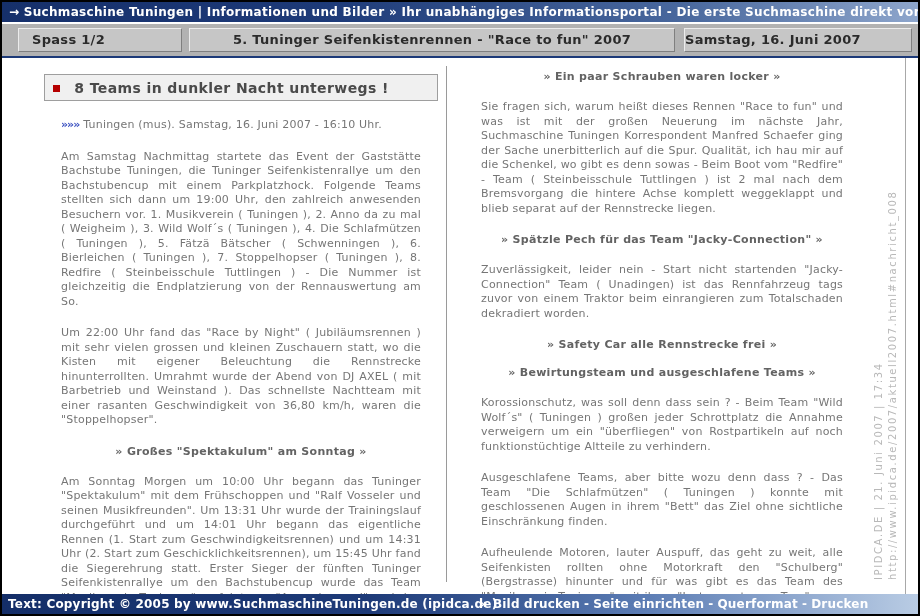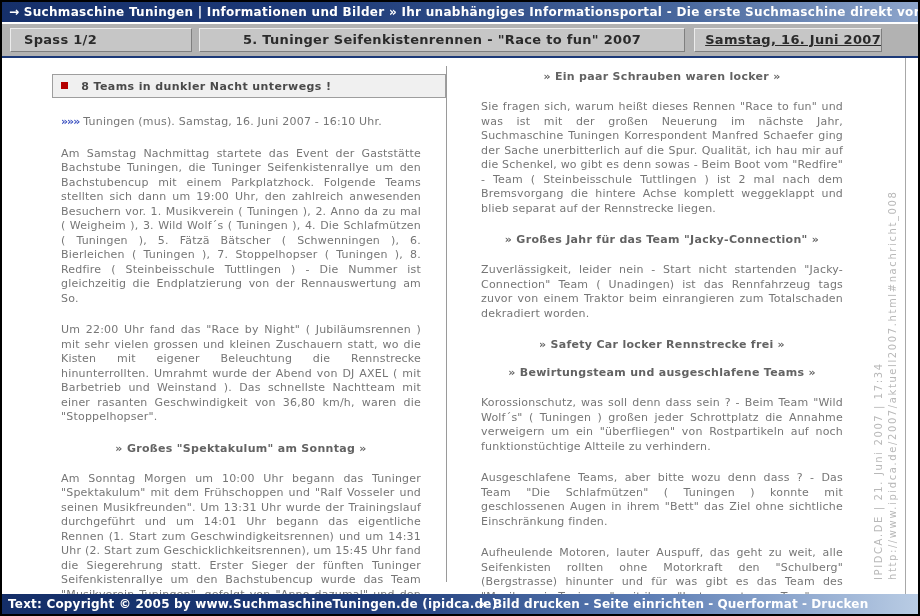--- a/index.html
+++ b/index.html
@@ -20,34 +20,34 @@
     height:32px;background:#b2b2b2;border-bottom:2px solid #1d3a78;
     display:flex;align-items:center;
   }
   .hbox{
     height:24px;line-height:22px;box-sizing:border-box;background:#c6c6c6;
     border-top:1px solid #ececec;border-left:1px solid #ececec;
     border-bottom:1px solid #7f7f7f;border-right:1px solid #7f7f7f;
     font-size:13px;font-weight:bold;color:#2b2b2b;letter-spacing:0.3px;
     white-space:nowrap;overflow:hidden;
   }
-  .hbox-category{margin-left:8px;width:182px;padding-left:13px;text-align:left;}
+  .hbox-category{margin-left:16px;width:164px;padding-left:13px;text-align:left;}
   .hbox-title{margin-left:7px;width:486px;text-align:center;}
-  .hbox-date{margin-left:9px;width:188px;text-align:right;text-decoration:underline;}
+  .hbox-date{margin-left:9px;width:228px;text-align:left;}
   
   .content{position:relative;height:536px;background:#fff;}
   .col{position:absolute;top:0;}
   .col-left{left:42px;width:394px;padding-top:16px;}
   .col-right{left:462px;width:396px;padding-top:12px;}
   .divider-mid{position:absolute;left:444px;top:8px;bottom:12px;width:1px;background:#9a9a9a;}
   .divider-right{position:absolute;left:903px;top:0;bottom:0;width:1px;background:#a8a8a8;}
   .headline-box{
     box-sizing:border-box;width:100%;background:#f0f0f0;border:1px solid #9e9e9e;
-    padding:5px 8px 4px 8px;font-size:11px;font-weight:bold;color:#4a4a4a;
-    letter-spacing:0.4px;margin-bottom:14px;margin-left:8px;
+    padding:5px 8px 4px 8px;font-size:14px;font-weight:bold;color:#4a4a4a;
+    letter-spacing:0.4px;margin-bottom:14px;
   }
   .bullet{display:inline-block;width:7px;height:7px;background:#b50000;margin-right:9px;vertical-align:1px;}
   .body-p{
     margin:17px;font-size:11px;line-height:14.5px;color:#767676;
     text-align:justify;letter-spacing:0.2px;
   }
   .arrows{color:#3a50c0;font-weight:bold;letter-spacing:-1px;margin-right:4px;}
   .sec-head{
     margin:15px 0 3px 0;font-size:11px;font-weight:bold;color:#636363;
     letter-spacing:0.3px;text-align:center;
@@ -113,24 +113,24 @@
       <h3 class="sec-head">» Großes "Spektakulum" am Sonntag »</h3>
       <p class="body-p">Am Sonntag Morgen um 10:00 Uhr begann das Tuninger "Spektakulum" mit dem Frühschoppen und "Ralf Vosseler und seinen Musikfreunden". Um 13:31 Uhr wurde der Trainingslauf durchgeführt und um 14:01 Uhr begann das eigentliche Rennen (1. Start zum Geschwindigkeitsrennen) und um 14:31 Uhr (2. Start zum Geschicklichkeitsrennen), um 15:45 Uhr fand die Siegerehrung statt. Erster Sieger der fünften Tuninger Seifenkistenrallye um den Bachstubencup wurde das Team "Musikverein Tuningen", gefolgt von "Anno dazumal" und den "Wild Wolf's". für Stimmung am Sonntag, sorgte zusätzlich die Guggenmusik Fetzä Bätscher aus VS-Schwenningen. Das üppige Angebot an Speisen &amp; Getränken wurde am Sonntag durch selbstgemachte Frikadellen mit Spätzle und Soße bestens abgerundet. Neben einem großen Weizenstand, Wein und Kuchenangebot verköstigte das freundlich lächelnde Bewirtungsteam die Gäste mit Cevapcici, Pommes, Bratwurst, Crepes und und und ...</p>
     </div>
 
     <div class="divider-mid"></div>
 
     <div class="col col-right">
       <h3 class="sec-head">» Ein paar Schrauben waren locker »</h3>
       <p class="body-p">Sie fragen sich, warum heißt dieses Rennen "Race to fun" und was ist mit der großen Neuerung im nächste Jahr, Suchmaschine Tuningen Korrespondent Manfred Schaefer ging der Sache unerbitterlich auf die Spur. Qualität, ich hau mir auf die Schenkel, wo gibt es denn sowas - Beim Boot vom "Redfire" - Team ( Steinbeisschule Tuttlingen ) ist 2 mal nach dem Bremsvorgang die hintere Achse komplett weggeklappt und blieb separat auf der Rennstrecke liegen.</p>
 
-      <h3 class="sec-head">» Großes Jahr für das Team "Jacky-Connection" »</h3>
+      <h3 class="sec-head">» Spätzle Pech für das Team "Jacky-Connection" »</h3>
       <p class="body-p">Zuverlässigkeit, leider nein - Start nicht startenden "Jacky-Connection" Team ( Unadingen) ist das Rennfahrzeug tags zuvor von einem Traktor beim einrangieren zum Totalschaden dekradiert worden.</p>
 
-      <h3 class="sec-head">» Safety Car locker Rennstrecke frei »</h3>
+      <h3 class="sec-head">» Safety Car alle Rennstrecke frei »</h3>
 
       <h3 class="sec-head">» Bewirtungsteam und ausgeschlafene Teams »</h3>
       <p class="body-p">Korossionschutz, was soll denn dass sein ? - Beim Team "Wild Wolf´s" ( Tuningen ) großen jeder Schrottplatz die Annahme verweigern um ein "überfliegen" von Rostpartikeln auf noch funktionstüchtige Altteile zu verhindern.</p>
       <p class="body-p">Ausgeschlafene Teams, aber bitte wozu denn dass ? - Das Team "Die Schlafmützen" ( Tuningen ) konnte mit geschlossenen Augen in ihrem "Bett" das Ziel ohne sichtliche Einschränkung finden.</p>
       <p class="body-p">Aufheulende Motoren, lauter Auspuff, das geht zu weit, alle Seifenkisten rollten ohne Motorkraft den "Schulberg" (Bergstrasse) hinunter und für was gibt es das Team des "Musikverein Tuningen", mit ihren "Instrumenten on Tour".</p>
 
       <a class="more-link">... weiter auf Blatt 2</a>
     </div>
 
     <div class="divider-right"></div>

